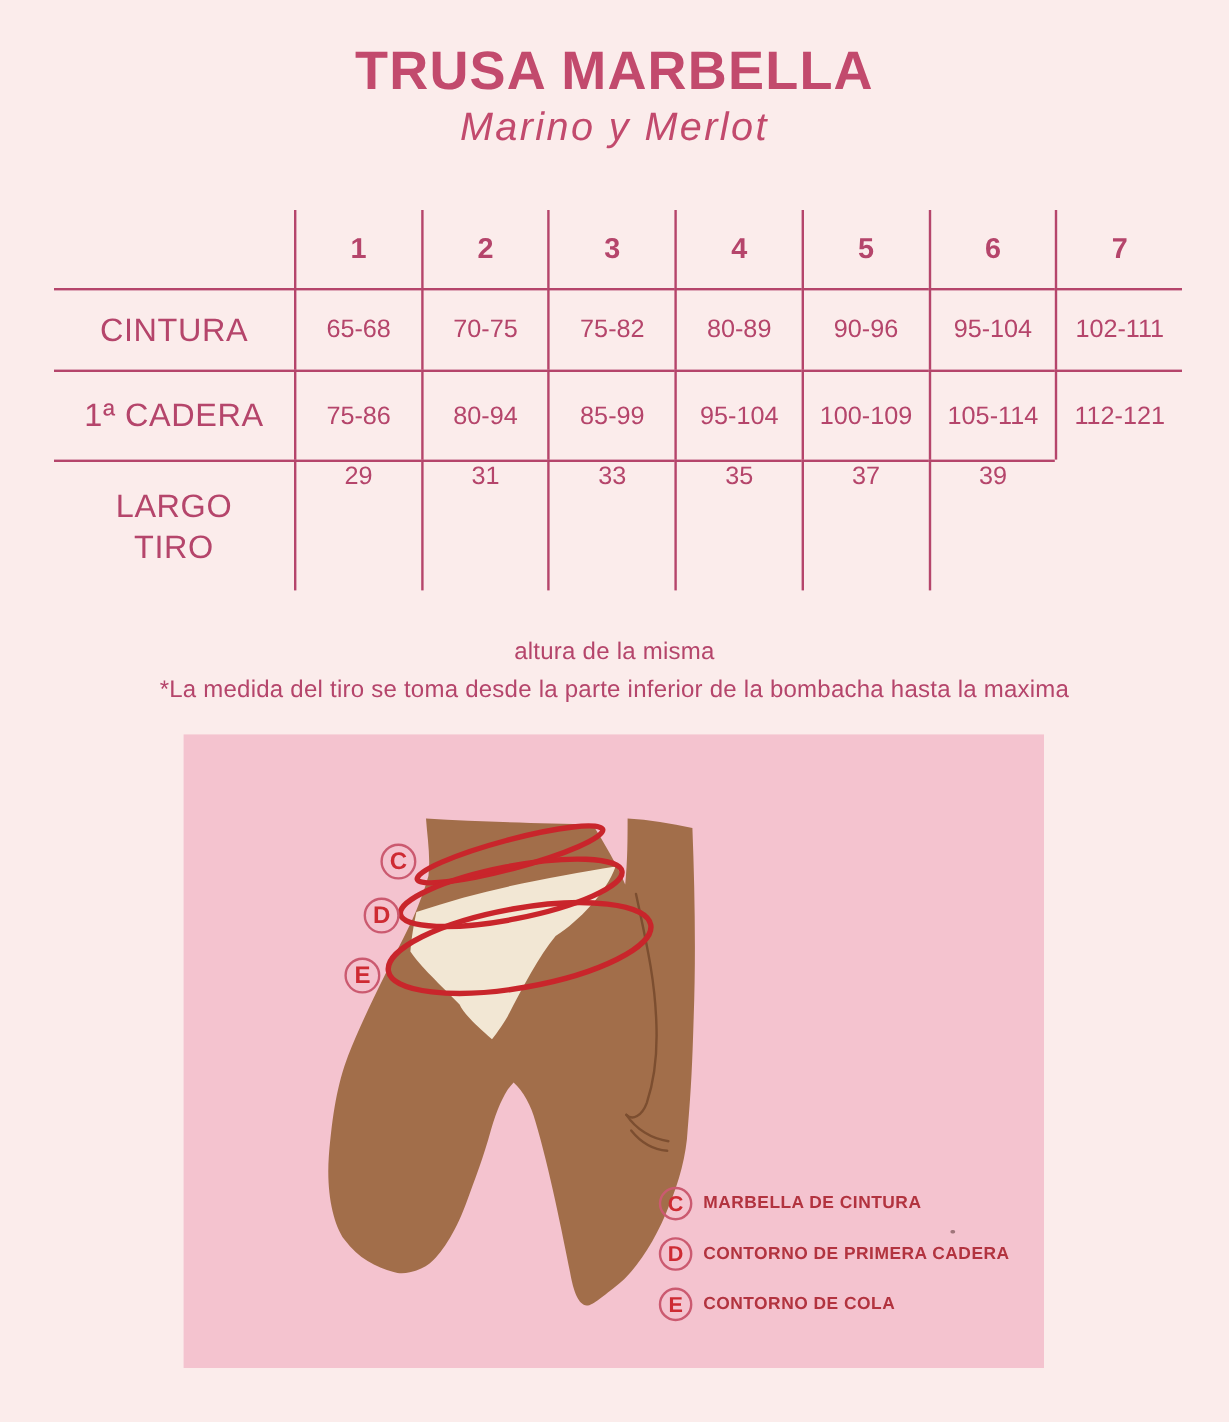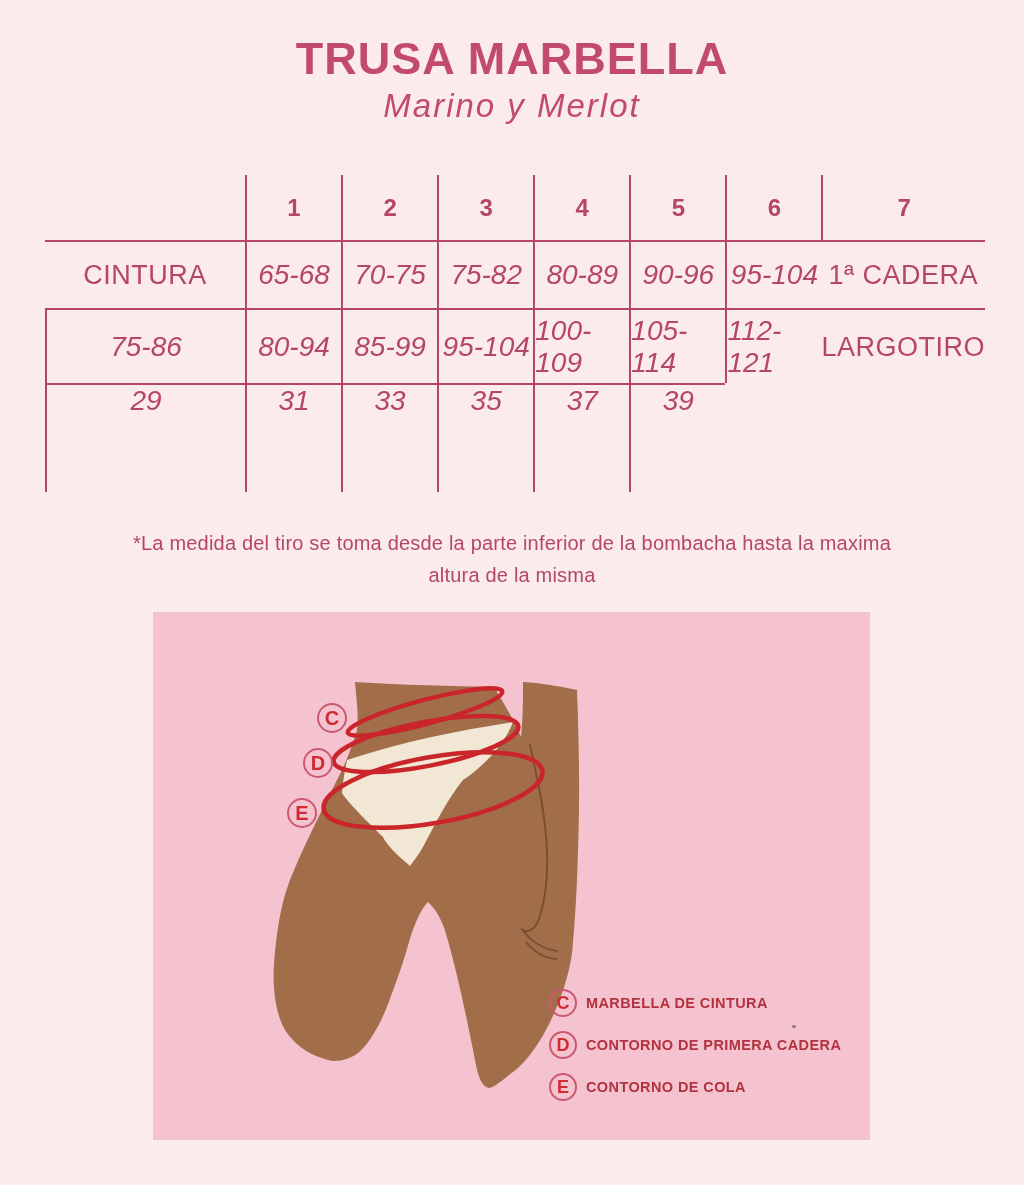--- a/index.html
+++ b/index.html
@@ -18,22 +18,22 @@
     font-size:33px;font-style:italic;letter-spacing:2px;color:var(--title);line-height:1.1;}
 
   .size-table{position:absolute;left:45px;top:175px;width:940px;
     display:grid;grid-template-columns:200px repeat(7,1fr);
     grid-template-rows:65px 68px 75px 109px;color:var(--accent);}
   .cell{display:flex;align-items:center;justify-content:center;}
   .vl{border-left:2px solid var(--accent);}
   .hl{border-top:2px solid var(--accent);}
   .head{font-weight:bold;font-size:24px;}
   .rowlabel{font-size:27px;letter-spacing:.5px;}
-  .rowlabel.twolines{flex-direction:row;line-height:34px;}
-  .val{font-size:28px;font-style:italic;}
+  .rowlabel.twolines{flex-direction:column;line-height:34px;}
+  .val{font-size:21px;}
   .vtop{align-items:flex-start;padding-top:0;}
 
   .note{position:absolute;top:527px;left:0;width:100%;text-align:center;
     font-size:20px;line-height:32px;color:var(--accent);letter-spacing:.2px;}
 
   .panel{position:absolute;left:153px;top:612px;width:717px;height:528px;background:var(--panelBg);}
   .figure{position:absolute;left:0;top:0;}
   .skin{fill:var(--skin);}
   .panty-fill{fill:var(--panty);}
   .loop{fill:none;stroke:var(--red);stroke-width:4.5;stroke-linecap:round;}
@@ -76,20 +76,21 @@
     <div class="cell head vl">6</div>
     <div class="cell head vl">7</div>
 
     <div class="cell rowlabel hl">CINTURA</div>
     <div class="cell val vl hl">65-68</div>
     <div class="cell val vl hl">70-75</div>
     <div class="cell val vl hl">75-82</div>
     <div class="cell val vl hl">80-89</div>
     <div class="cell val vl hl">90-96</div>
     <div class="cell val vl hl">95-104</div>
+    <div class="cell val vl hl">102-111</div>
 
     <div class="cell rowlabel hl">1ª CADERA</div>
     <div class="cell val vl hl">75-86</div>
     <div class="cell val vl hl">80-94</div>
     <div class="cell val vl hl">85-99</div>
     <div class="cell val vl hl">95-104</div>
     <div class="cell val vl hl">100-109</div>
     <div class="cell val vl hl">105-114</div>
     <div class="cell val vl hl">112-121</div>
 
@@ -99,22 +100,22 @@
     </div>
     <div class="cell val vl hl vtop">29</div>
     <div class="cell val vl hl vtop">31</div>
     <div class="cell val vl hl vtop">33</div>
     <div class="cell val vl hl vtop">35</div>
     <div class="cell val vl hl vtop">37</div>
     <div class="cell val vl hl vtop">39</div>
   </div>
 
   <div class="note">
+    <div>altura de la misma</div>
     <div>*La medida del tiro se toma desde la parte inferior de la bombacha hasta la maxima</div>
-    <div>altura de la misma</div>
   </div>
 
   <div class="panel">
 
     <svg class="figure" width="717" height="528" viewBox="0 0 717 528" xmlns="http://www.w3.org/2000/svg">
 
       <path class="skin" d="
         M202,70
         C250,73 300,74 341,75
         C350,90 361,108 368,125

